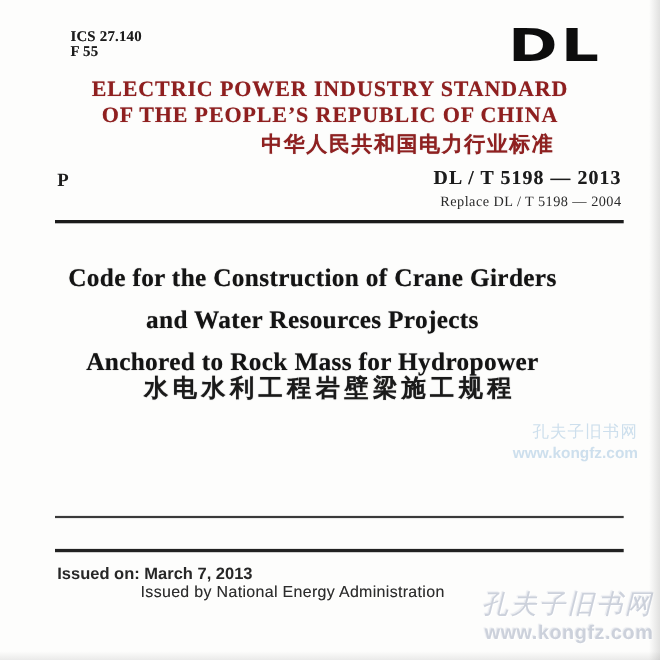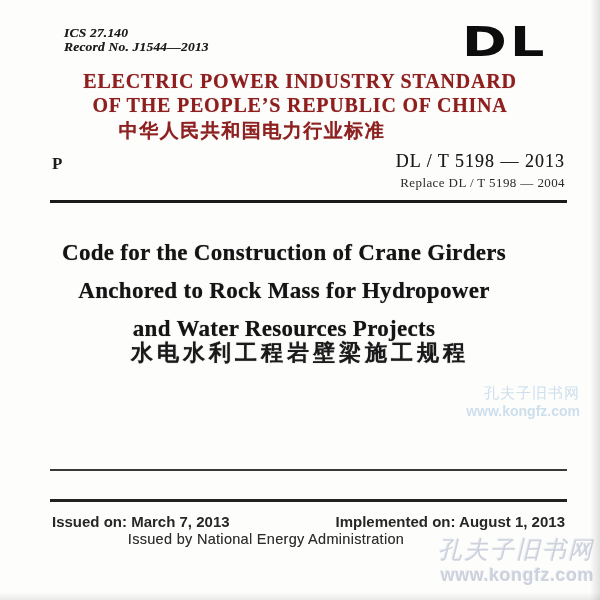--- a/index.html
+++ b/index.html
@@ -24,51 +24,50 @@
     content:"";position:absolute;left:0;bottom:0;width:100%;height:8px;
     background:linear-gradient(to bottom, rgba(0,0,0,0), rgba(120,120,120,0.14));
     pointer-events:none;
   }
   .abs{position:absolute;}
   .ics-block{
     left:64px;top:26px;
     font-size:13.5px;font-weight:bold;color:#1c1c1c;
     line-height:14px;letter-spacing:0.2px;
     text-shadow:0 0 0.6px rgba(30,30,30,0.55);
-    font-style:italic;
   }
   .dl-logo{
     left:462px;top:18px;
     font-family:"DejaVu Sans", sans-serif;
     font-size:50px;font-weight:900;color:#0d0d0d;
     letter-spacing:3px;
     transform:scaleY(0.82) scaleX(1.08);
     transform-origin:left top;
   }
   .std-en{
     left:0;width:600px;text-align:center;
     font-weight:bold;color:#8f1f1f;
     font-size:20px;letter-spacing:0.8px;
     text-shadow:0 0 0.7px rgba(120,25,25,0.6);
   }
   .std-en1{top:70px;}
   .std-en2{top:94px;}
   .std-zh{
-    left:0;width:504px;text-align:center;top:118px;
+    left:0;width:504px;text-align:right;top:118px;
     font-weight:bold;color:#8f2020;
     font-size:19px;letter-spacing:1.5px;
     text-shadow:0 0 0.7px rgba(110,25,25,0.6);
   }
   .doc-class{
     left:52px;top:154px;
     font-size:17px;font-weight:bold;color:#1c1c1c;
   }
   .std-no{
     right:35px;top:151px;
-    font-size:18px;font-weight:normal;color:#1c1c1c;
+    font-size:18px;font-weight:bold;color:#1c1c1c;
     letter-spacing:1px;
     text-shadow:0 0 0.6px rgba(20,20,20,0.5);
   }
   .replaces{
     right:35px;top:175px;
     font-size:13px;font-weight:normal;color:#2a2a2a;
     letter-spacing:0.4px;
   }
   .rule{background:#1b1b1b;left:50px;width:517px;}
   .rule-thick{top:200px;height:3px;}
@@ -123,52 +122,51 @@
     text-shadow:1px 1px 0 #ffffff, -1px -1px 1px #e8eaef;
   }
 </style>
 </head>
 <body>
 
 <div class="cover">
 
   <div class="abs ics-block">
     <div>ICS 27.140</div>
-    <div>Record No. J1544—2013</div>
+    <div>F 55</div>
   </div>
 
   <div class="abs dl-logo">DL</div>
 
   <div class="abs std-en std-en1">ELECTRIC POWER INDUSTRY STANDARD</div>
   <div class="abs std-en std-en2">OF THE PEOPLE’S REPUBLIC OF CHINA</div>
   <div class="abs std-zh">中华人民共和国电力行业标准</div>
 
   <div class="abs doc-class">P</div>
   <div class="abs std-no">DL / T 5198 — 2013</div>
   <div class="abs replaces">Replace DL / T  5198 — 2004</div>
 
   <div class="abs rule rule-thick"></div>
 
   <div class="abs title-en">
     <div>Code for the Construction of Crane Girders</div>
+    <div>and Water Resources Projects</div>
     <div>Anchored to Rock Mass for Hydropower</div>
-    <div>and Water Resources Projects</div>
   </div>
 
   <div class="abs title-zh">水电水利工程岩壁梁施工规程</div>
 
   <div class="abs wm-mid">
     <div class="wm-name">孔夫子旧书网</div>
     <div class="wm-url">www.kongfz.com</div>
   </div>
 
   <div class="abs rule rule-thin"></div>
 
   <div class="abs dates-row issued">Issued on:  March 7, 2013</div>
-  <div class="abs dates-row implemented">Implemented on: August 1, 2013</div>
 
   <div class="abs rule rule-mid"></div>
 
   <div class="abs footer-line">Issued by National Energy Administration</div>
 
   <div class="abs wm-bottom">
     <div class="wm-name">孔夫子旧书网</div>
     <div class="wm-url">www.kongfz.com</div>
   </div>
 

